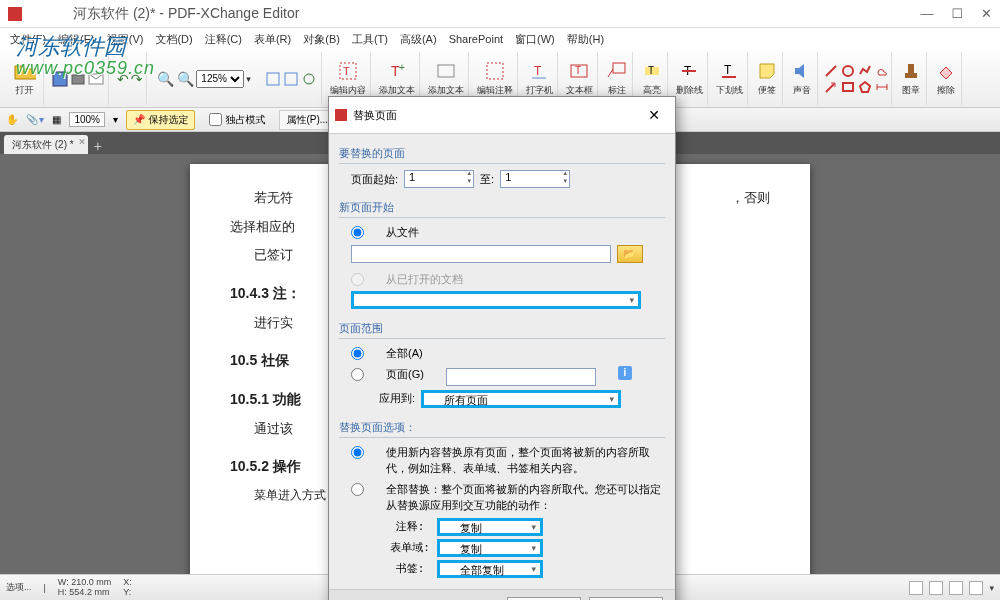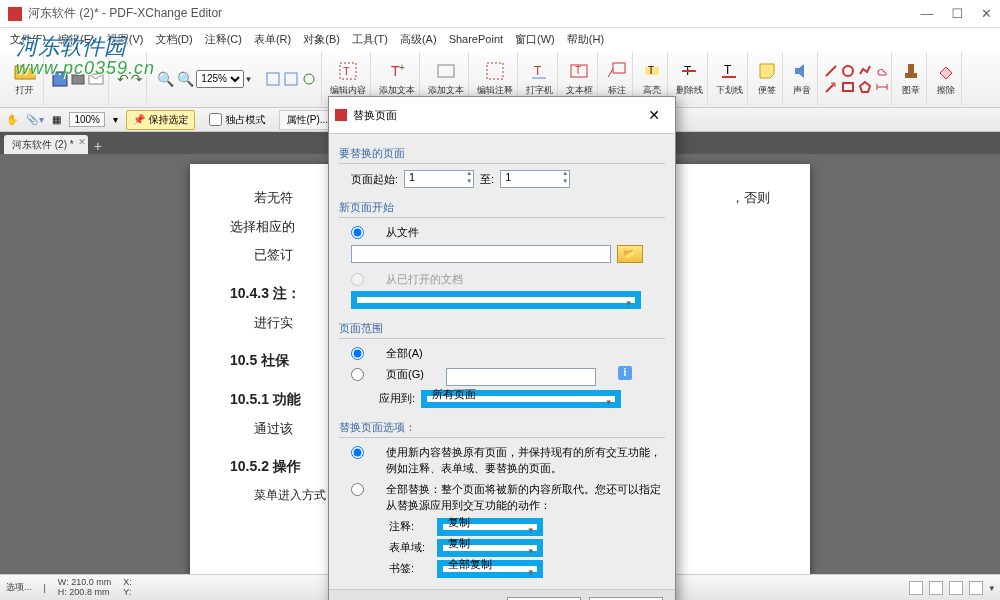--- a/index.html
+++ b/index.html
@@ -1,20 +1,20 @@
 <!DOCTYPE html>
 <html><head>
 <meta charset="utf-8">
 <style>
 * { margin: 0; padding: 0; box-sizing: border-box; font-family: "Microsoft YaHei", Arial, sans-serif; }
 body { width: 1000px; height: 600px; overflow: hidden; background: #f0f0f0; position: relative; }
 
 .titlebar { height: 28px; background: #fff; display: flex; align-items: center; padding: 0 8px; border-bottom: 1px solid #ddd; }
 .titlebar .app-icon { width: 14px; height: 14px; background: #c33; margin-right: 6px; }
-.titlebar .title { font-size: 12px; color: #555; flex: 1; }
+.titlebar .title { font-size: 14px; color: #555; flex: 1; margin-left: 45px; }
 .titlebar .win-btns { display: flex; gap: 18px; color: #666; font-size: 13px; }
 .titlebar .win-btns span { cursor: pointer; }
 
 .menubar { height: 22px; background: #fff; display: flex; align-items: center; padding: 0 6px; font-size: 11px; color: #333; gap: 4px; }
 .menubar span { padding: 2px 4px; cursor: pointer; }
 
 .ribbon { height: 58px; background: linear-gradient(#fdfdfd,#eee); border-bottom: 1px solid #ccc; display: flex; align-items: center; padding: 2px 6px; gap: 4px; font-size: 9px; color: #333; }
 .ribbon .group { display: flex; flex-direction: column; align-items: center; justify-content: center; padding: 0 4px; border-right: 1px solid #ddd; height: 100%; }
 .ribbon .group .icon { width: 22px; height: 22px; display: flex; align-items: center; justify-content: center; }
 .ribbon .group .lbl { font-size: 9px; margin-top: 2px; white-space: nowrap; }
@@ -61,26 +61,26 @@
 .dialog .row label { font-size: 11px; }
 .dialog .spin { width: 70px; height: 18px; background: #fff; border: 1px solid #8aa0c0; padding: 0 16px 0 4px; position: relative; }
 .dialog .spin::after { content: "▴\A▾"; white-space: pre; position: absolute; right: 2px; top: -2px; font-size: 7px; line-height: 8px; color: #666; }
 .dialog input[type=text] { height: 18px; border: 1px solid #8aa0c0; background: #fff; padding: 0 4px; font-size: 11px; }
 .dialog .wide { width: 260px; }
 .dialog .browse { width: 26px; height: 18px; background: linear-gradient(#ffe680,#f0c040); border: 1px solid #c09020; font-size: 10px; display: flex; align-items: center; justify-content: center; }
 .dialog .radio-row { display: flex; align-items: flex-start; gap: 22px; margin: 4px 0; padding-left: 12px; }
 .dialog .radio-row input { margin-top: 2px; }
 .dialog .radio-row .rtxt { font-size: 11px; line-height: 1.5; }
 .dialog .radio-row.disabled { color: #999; }
-.dialog .combo { height: 18px; background: #fff; border: 6px solid #0ea5e9; position: relative; padding: 0 16px 0 5px; font-size: 11px; display: flex; align-items: flex-end; }
+.dialog .combo { height: 18px; background: #fff; border: 3px solid #0ea5e9; position: relative; padding: 0 16px 0 20px; font-size: 11px; display: flex; align-items: flex-start; }
 .dialog .combo::after { content: "▾"; position: absolute; right: 4px; top: 1px; font-size: 9px; color: #666; }
 .dialog .combo.wide2 { width: 200px; }
 .dialog .combo.short { width: 106px; }
 .dialog .subrow { display: flex; align-items: center; gap: 6px; margin: 3px 0; padding-left: 50px; font-size: 11px; }
-.dialog .subrow .slabel { width: 42px; text-align: left; }
+.dialog .subrow .slabel { width: 42px; text-align: center; font-family: Liberation Mono, monospace; }
 .dialog .buttons { height: 38px; border-top: 1px solid #ccc; background: #e2e2e2; display: flex; justify-content: flex-end; align-items: center; gap: 8px; padding: 0 12px; }
 .dialog .buttons button { width: 74px; height: 22px; font-size: 11px; background: linear-gradient(#fdfdfd,#e5e5e5); border: 1px solid #999; cursor: pointer; }
 .dialog .info-icon { display: inline-block; width: 14px; height: 14px; background: #5aa0f0; color: #fff; border-radius: 2px; text-align: center; line-height: 14px; font-size: 10px; font-weight: bold; }
 
 svg { display: block; }
 </style>
 </head>
 <body>
 
 <div class="titlebar">
@@ -355,21 +355,21 @@
     <div class="h">10.5.2 操作</div>
     <div class="indent small">菜单进入方式：【社保费】—【社保费缴款查询】。</div>
   </div>
 </div>
 
 <div class="statusbar">
   <span>选项...</span>
   <span>|</span>
   <div style="line-height:1.1">
     <div>W: 210.0 mm</div>
-    <div>H: 200.8 mm</div>
+    <div>H: 554.2 mm</div>
   </div>
   <div style="line-height:1.1">
     <div>X:</div>
     <div>Y:</div>
   </div>
   <div class="nav">
     <span>⇤</span>
     <span>◁</span>
     <span class="pg">11</span>
     <span>/ 16</span>
@@ -435,21 +435,21 @@
     <div class="row" style="padding-left:40px">
       <label>应用到:</label>
       <div class="combo wide2">
           <span>所有页面</span>
         </div>
     </div>
 
     <div class="section-title">替换页面选项：</div>
     <div class="radio-row">
       <input type="radio" checked="" style="">
-      <span class="rtxt">使用新内容替换原有页面，并保持现有的所有交互功能，例如注释、表单域、要替换的页面。</span>
+      <span class="rtxt">使用新内容替换原有页面，整个页面将被新的内容所取代，例如注释、表单域、书签相关内容。</span>
     </div>
     <div class="radio-row">
       <input type="radio" style="">
       <span class="rtxt">全部替换：整个页面将被新的内容所取代。您还可以指定从替换源应用到交互功能的动作：</span>
     </div>
     <div class="subrow">
       <span class="slabel">注释:</span>
       <div class="combo short">
           <span>复制</span>
         </div>

